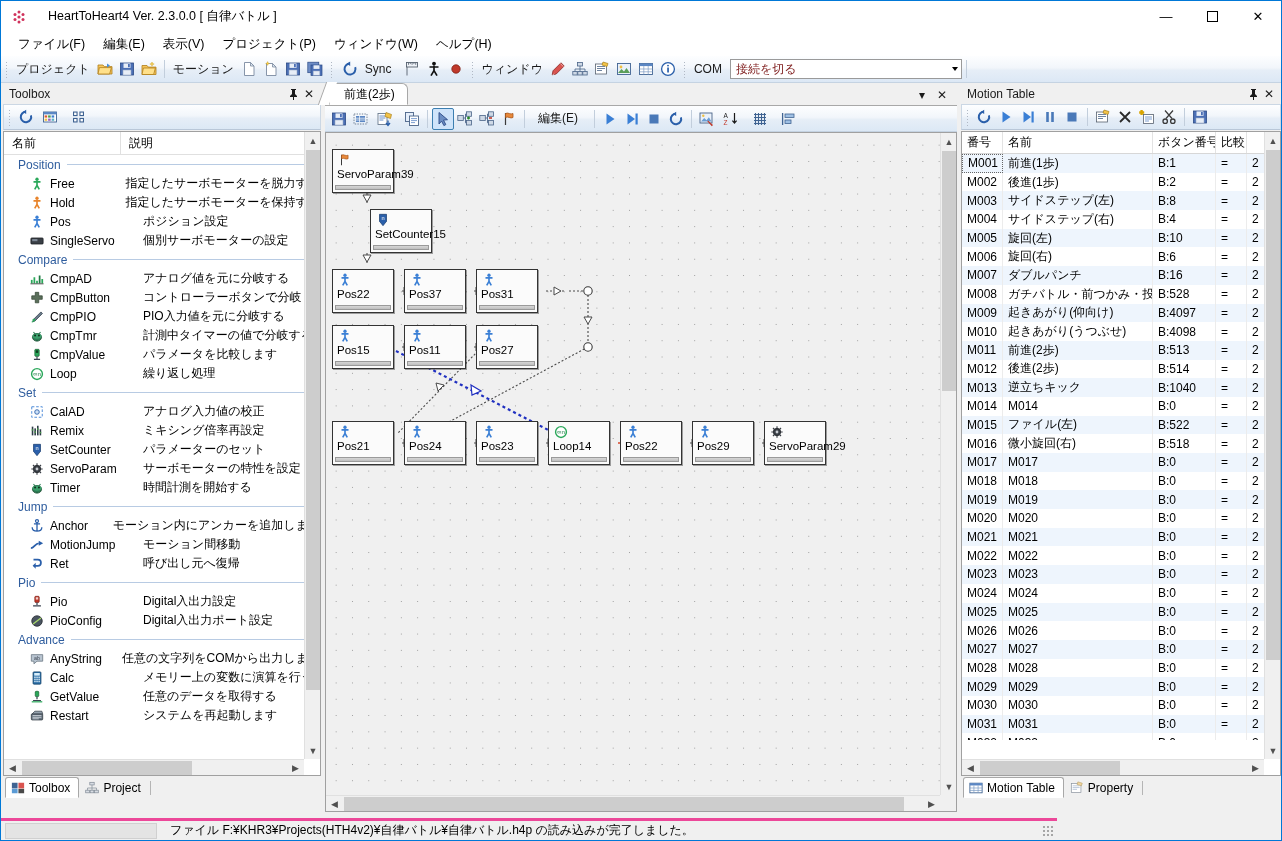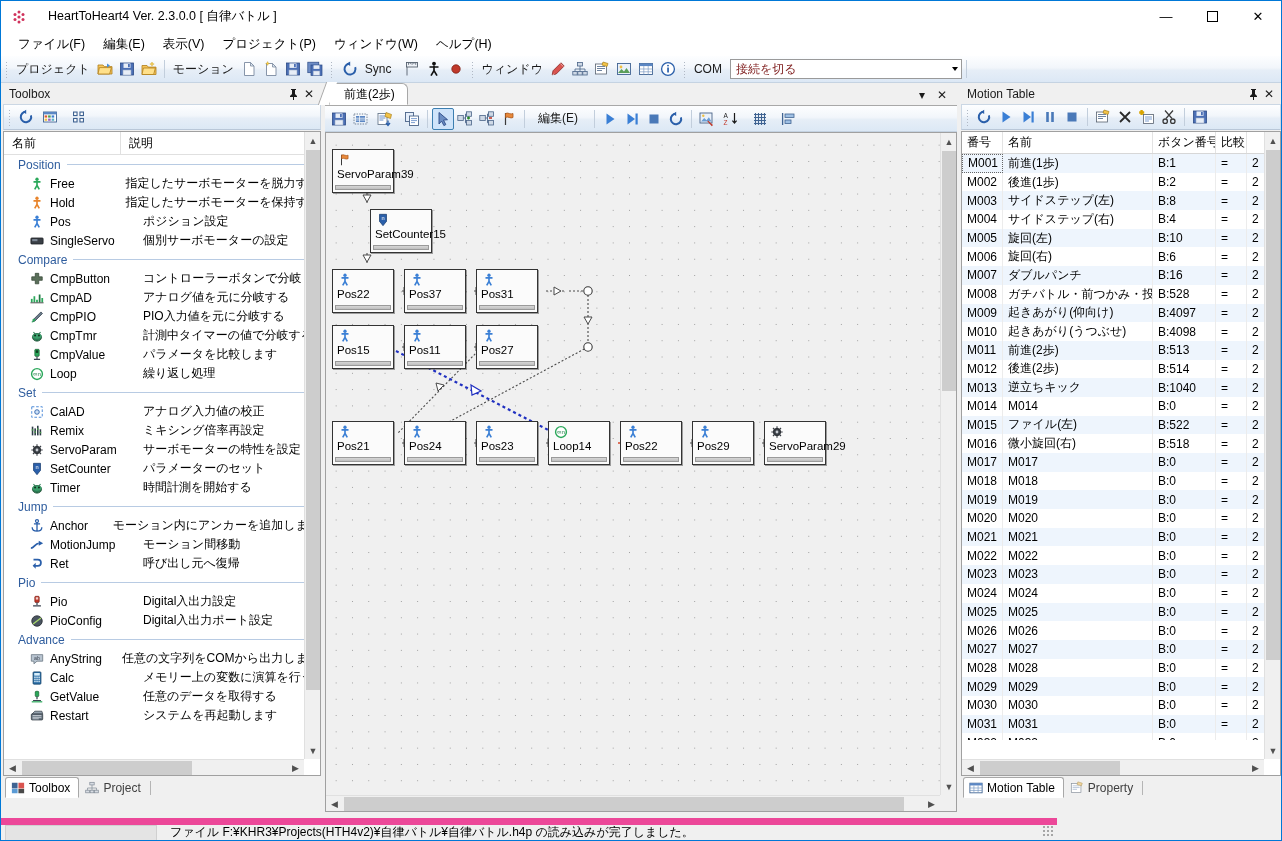--- a/index.html
+++ b/index.html
@@ -160,21 +160,21 @@
     color: #505050; font-size: 9px;
   }
   .hsb .arr-r { margin-left: auto; }
   .hsb .thumb { position: absolute; height: 14px; top: 1px; background: #cdcdcd; }
 
   
   .dock-tabs { display: flex; align-items: flex-end; height: 21px; gap: 0; }
   .dock-tab {
     display: flex; align-items: center; gap: 4px;
     padding: 2px 8px 2px 5px; font-size: 12px; height: 21px;
-    border: 1px solid transparent; color: #404040;
+    border: 1px solid transparent; color: #000000;
   }
   .dock-tab.active {
     background: #fff; border: 1px solid #a8a8a8; border-bottom-color: #fff;
     color: #000; border-radius: 3px 3px 0 0;
   }
   .dock-tab-sep { width:1px; height: 14px; background:#b5b5b5; align-self:center; }
 
   
   #doc {
     position: absolute; left: 324px; top: 83px; width: 632px; height: 728px;
@@ -259,21 +259,21 @@
   }
   .w-num { width: 41px; }
   .w-name { width: 150px; }
   .w-btn { width: 63px; }
   .w-cmp { width: 31px; }
   .w-val { width: 18px; }
 
   
   #statusbar {
     position: absolute; left: 0; bottom: 0; width: 1056px; height: 22px;
-    background: #f0f0f0; border-top: 7px solid #ec4899;
+    background: #f0f0f0; border-top: 3px solid #ec4899;
     display: flex; align-items: center;
   }
   #statusbar .sb-pane {
     width: 152px; height: 16px; margin-left: 4px;
     background: #e4e4e4; border: 1px solid #d0d0d0;
   }
   #statusbar .sb-text { margin-left: 13px; font-size: 12px; color: #000; }
   .grip-dots {
     position: absolute; right: 3px; bottom: 3px; width: 12px; height: 12px;
     background-image: radial-gradient(circle, #a6a6a6 0.8px, transparent 0.9px);
@@ -560,36 +560,36 @@
               </svg></span>
             <span class="ti-name">SingleServo</span>
             <span class="ti-desc">個別サーボモーターの設定</span>
           </div>
           <div class="grp">
             <span class="gtext">Compare</span>
             <span class="gline"></span>
           </div>
           <div class="titem">
             <span class="ti-icon"><svg width="14" height="14" viewBox="0 0 16 16">
-                <path d="M6 1.5h4v4h4v4h-4v4H6v-4H2v-4h4z" fill="#5a6f5a" stroke="#2f402f" stroke-width="0.8"></path>
-              </svg></span>
-            <span class="ti-name">CmpButton</span>
-            <span class="ti-desc">コントローラーボタンで分岐</span>
-          </div>
-          <div class="titem">
-            <span class="ti-icon"><svg width="14" height="14" viewBox="0 0 16 16">
                 <rect x="1" y="9" width="2" height="4" fill="#2aa85a"></rect>
                 <rect x="4" y="6" width="2" height="7" fill="#2aa85a"></rect>
                 <rect x="7" y="10" width="2" height="3" fill="#2aa85a"></rect>
                 <rect x="10" y="4" width="2" height="9" fill="#1f7a42"></rect>
                 <rect x="13" y="8" width="2" height="5" fill="#2aa85a"></rect>
                 <path d="M0.5 13.5h15" stroke="#2a2a2a" stroke-width="0.9"></path>
               </svg></span>
             <span class="ti-name">CmpAD</span>
             <span class="ti-desc">アナログ値を元に分岐する</span>
+          </div>
+          <div class="titem">
+            <span class="ti-icon"><svg width="14" height="14" viewBox="0 0 16 16">
+                <path d="M6 1.5h4v4h4v4h-4v4H6v-4H2v-4h4z" fill="#5a6f5a" stroke="#2f402f" stroke-width="0.8"></path>
+              </svg></span>
+            <span class="ti-name">CmpButton</span>
+            <span class="ti-desc">コントローラーボタンで分岐</span>
           </div>
           <div class="titem">
             <span class="ti-icon"><svg width="14" height="14" viewBox="0 0 16 16">
                 <path d="M12.5 2.2l1.8 1.8-8.5 8.5-2.6.8.8-2.6z" fill="#6a7a8a" stroke="#2f3c48" stroke-width="0.8"></path>
                 <path d="M2 13.8l2-0.6" stroke="#2aa85a" stroke-width="1.2"></path>
                 <circle cx="4.5" cy="11.5" r="1.6" fill="#2aa85a"></circle>
               </svg></span>
             <span class="ti-name">CmpPIO</span>
             <span class="ti-desc">PIO入力値を元に分岐する</span>
           </div>
@@ -646,36 +646,36 @@
                   <rect x="5" y="8.5" width="1.8" height="1.6"></rect>
                   <rect x="8" y="5" width="1.8" height="1.6"></rect>
                   <rect x="11" y="9" width="1.8" height="1.6"></rect>
                 </g>
               </svg></span>
             <span class="ti-name">Remix</span>
             <span class="ti-desc">ミキシング倍率再設定</span>
           </div>
           <div class="titem">
             <span class="ti-icon"><svg width="14" height="14" viewBox="0 0 16 16">
+                <path d="M4 1.5h8v8l-4 5-4-5z" fill="#2a5faa" stroke="#153a6b" stroke-width="0.8"></path>
+                <text x="8" y="7.6" font-size="6.5" fill="#fff" text-anchor="middle" font-family="Liberation Sans, sans-serif">n</text>
+              </svg></span>
+            <span class="ti-name">SetCounter</span>
+            <span class="ti-desc">パラメーターのセット</span>
+          </div>
+          <div class="titem">
+            <span class="ti-icon"><svg width="14" height="14" viewBox="0 0 16 16">
                 <circle cx="8" cy="8" r="4.2" fill="#3a3f46" stroke="#15181c" stroke-width="0.9"></circle>
                 <circle cx="8" cy="8" r="1.6" fill="#c8ccd2"></circle>
                 <g stroke="#3a3f46" stroke-width="1.3">
                   <path d="M8 1.5v2.6M8 11.9v2.6M1.5 8h2.6M11.9 8h2.6M3.4 3.4l1.9 1.9M10.7 10.7l1.9 1.9M12.6 3.4l-1.9 1.9M5.3 10.7l-1.9 1.9"></path>
                 </g>
               </svg></span>
             <span class="ti-name">ServoParam</span>
             <span class="ti-desc">サーボモーターの特性を設定</span>
-          </div>
-          <div class="titem">
-            <span class="ti-icon"><svg width="14" height="14" viewBox="0 0 16 16">
-                <path d="M4 1.5h8v8l-4 5-4-5z" fill="#2a5faa" stroke="#153a6b" stroke-width="0.8"></path>
-                <text x="8" y="7.6" font-size="6.5" fill="#fff" text-anchor="middle" font-family="Liberation Sans, sans-serif">n</text>
-              </svg></span>
-            <span class="ti-name">SetCounter</span>
-            <span class="ti-desc">パラメーターのセット</span>
           </div>
           <div class="titem">
             <span class="ti-icon"><svg width="14" height="14" viewBox="0 0 16 16">
                 <ellipse cx="8" cy="9.5" rx="5.2" ry="4.4" fill="#2b7a52" stroke="#134228" stroke-width="0.8"></ellipse>
                 <ellipse cx="8" cy="8" rx="5.2" ry="3" fill="#3a9e6a"></ellipse>
                 <circle cx="5.8" cy="7.5" r="1.1" fill="#0f2e1c"></circle>
                 <circle cx="10.2" cy="7.5" r="1.1" fill="#0f2e1c"></circle>
                 <path d="M4 3.5l2 2.5M12 3.5l-2 2.5" stroke="#2b7a52" stroke-width="1.2"></path>
               </svg></span>
             <span class="ti-name">Timer</span>

